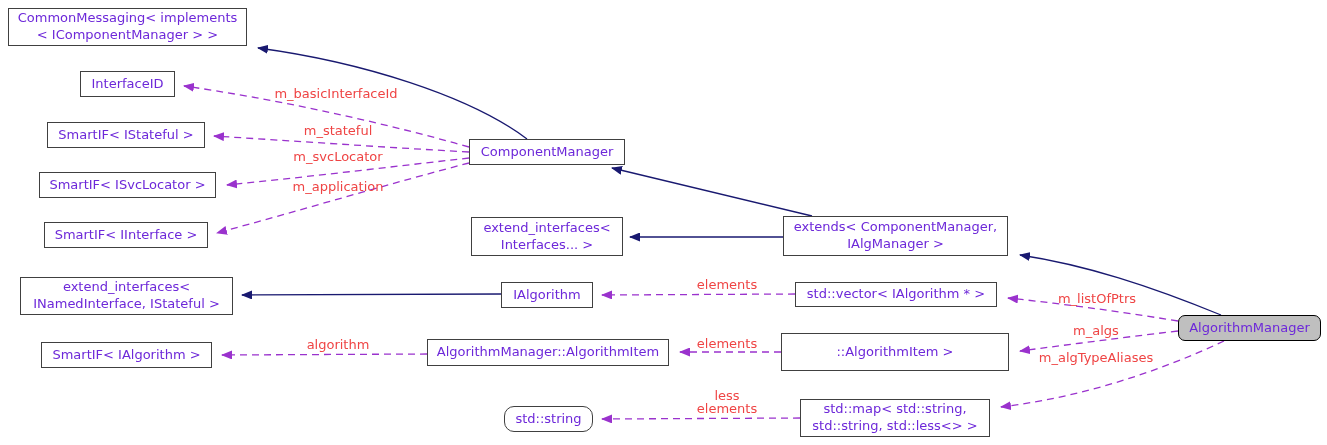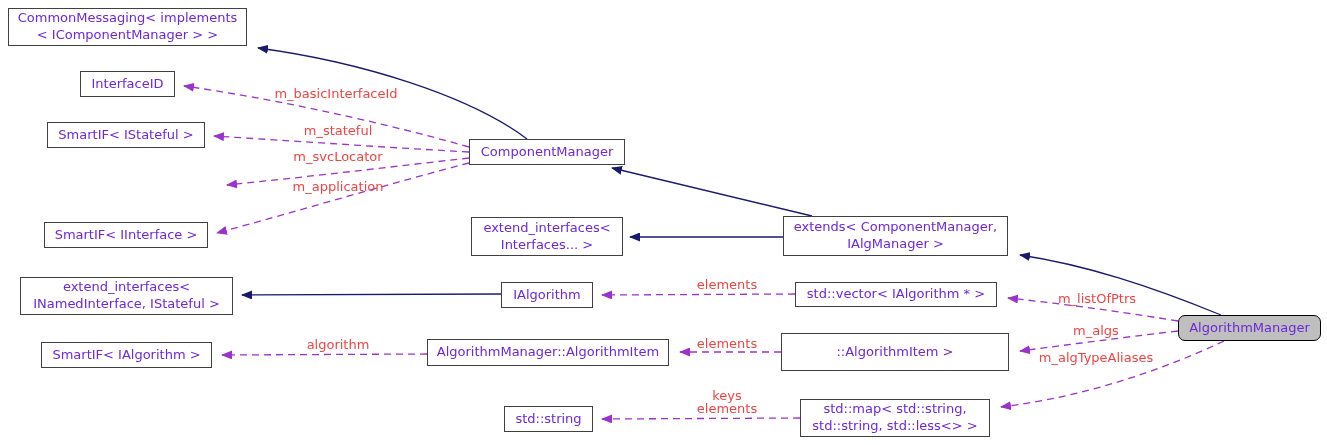--- a/index.html
+++ b/index.html
@@ -79,20 +79,23 @@
   </div>
 
   <div class="node" style="left:80px;top:71px;width:95px;height:26px;">
     <span>InterfaceID</span>
   </div>
 
   <div class="node" style="left:47px;top:122px;width:158px;height:26px;">
     <span>SmartIF&lt; IStateful &gt;</span>
   </div>
 
+  <div class="node" style="left:39px;top:172px;width:177px;height:26px;">
+    <span>SmartIF&lt; ISvcLocator &gt;</span>
+  </div>
 
   <div class="node" style="left:44px;top:222px;width:164px;height:26px;">
     <span>SmartIF&lt; IInterface &gt;</span>
   </div>
 
   <div class="node" style="left:469px;top:139px;width:156px;height:26px;">
     <span>ComponentManager</span>
   </div>
 
   <div class="node" style="left:471px;top:217px;width:152px;height:39px;">
@@ -127,35 +130,35 @@
   </div>
 
   <div class="node" style="left:781px;top:333px;width:228px;height:38px;">
     <span>::AlgorithmItem &gt;</span>
   </div>
 
   <div class="node current" style="left:1178px;top:315px;width:143px;height:26px;">
     <span>AlgorithmManager</span>
   </div>
 
-  <div class="node" style="left:504px;top:406px;width:89px;height:26px;">
+  <div class="node" style="left:504px;top:406px;width:89px;height:26px;border-radius:10px;">
     <span>std::string</span>
   </div>
 
   <div class="node" style="left:800px;top:399px;width:190px;height:38px;">
     <span>std::map&lt; std::string,</span>
     <span>std::string, std::less&lt;&gt; &gt;</span>
   </div>
 
   <div class="edge-label" style="left:336px;top:87px;">m_basicInterfaceId</div>
   <div class="edge-label" style="left:338px;top:124px;">m_stateful</div>
   <div class="edge-label" style="left:338px;top:150px;">m_svcLocator</div>
   <div class="edge-label" style="left:338px;top:180px;">m_application</div>
   <div class="edge-label" style="left:727px;top:278px;">elements</div>
   <div class="edge-label" style="left:338px;top:338px;">algorithm</div>
   <div class="edge-label" style="left:727px;top:337px;">elements</div>
   <div class="edge-label" style="left:1097px;top:292px;">m_listOfPtrs</div>
   <div class="edge-label" style="left:1096px;top:324px;">m_algs</div>
   <div class="edge-label" style="left:1096px;top:351px;">m_algTypeAliases</div>
-  <div class="edge-label" style="left:727px;top:389px;">keys</div>
+  <div class="edge-label" style="left:727px;top:389px;">less</div>
   <div class="edge-label" style="left:727px;top:402px;">elements</div>
 
 </div>
 
 </body></html>

